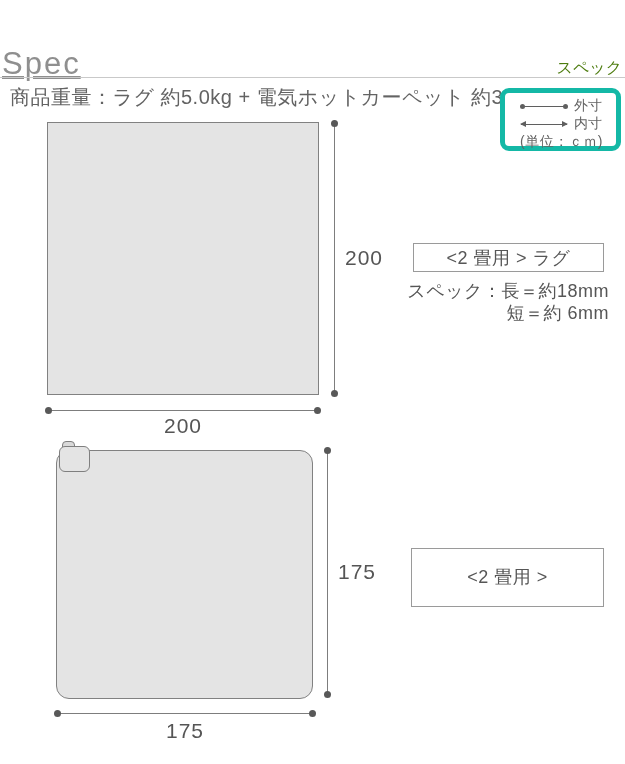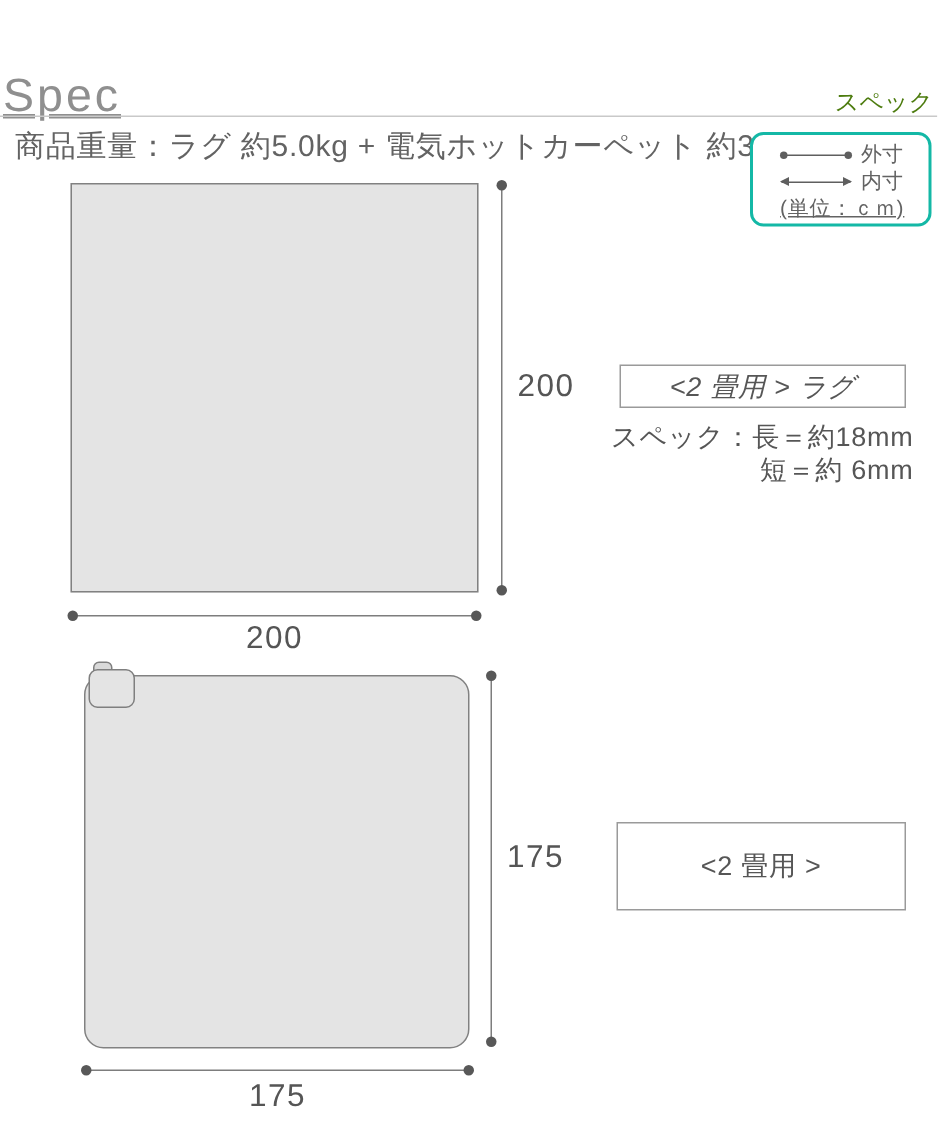--- a/index.html
+++ b/index.html
@@ -10,34 +10,34 @@
   
   .spec-title { position:absolute; left:2px; top:46px; font-size:31px; font-weight:300;
                 letter-spacing:2px; color:#8f8f8f;text-decoration:underline; }
   .spec-sub   { position:absolute; right:3px; top:58px; font-size:16px; color:#4d7c0f; }
   .header-rule{ position:absolute; left:0; top:77px; width:625px; height:1px; background:#c9c9c9; }
 
   .weight-note{ position:absolute; left:10px; top:84px; font-size:20px; color:#636363; letter-spacing:0.5px; }
 
   
   .legend { position:absolute; left:500px; top:88px; width:121px; height:63px;
-            border:2px solid #14b8a6; border-radius:9px; background:#fff;
+            border:5px solid #14b8a6; border-radius:9px; background:#fff;
             display:flex; flex-direction:column; justify-content:space-evenly;
             padding:4px 8px 4px 10px; font-size:14px; color:#636363; }
   .leg-row { display:flex; align-items:center; gap:7px; justify-content:center; }
   .leg-dots { position:relative; width:46px; height:1px; background:#5f5f5f; }
   .leg-dots::before, .leg-dots::after { content:""; position:absolute; top:-2px; width:5px; height:5px;
             border-radius:50%; background:#5f5f5f; }
   .leg-dots::before{ left:-1px; } .leg-dots::after{ right:-1px; }
   .leg-arrow { position:relative; width:46px; height:1px; background:#5f5f5f; }
   .leg-arrow::before, .leg-arrow::after { content:""; position:absolute; top:-3px; width:0; height:0;
             border-top:3px solid transparent; border-bottom:3px solid transparent; }
   .leg-arrow::before{ left:-1px;  border-right:6px solid #5f5f5f; }
   .leg-arrow::after { right:-1px; border-left:6px solid #5f5f5f; }
-  .leg-unit { text-align:center; letter-spacing:0.5px;text-decoration:underline; }
+  .leg-unit { text-align:center; letter-spacing:0.5px; }
 
   
   .rug-shape { position:absolute; left:47px; top:122px; width:272px; height:273px;
                background:#e4e4e4; border:1px solid #818181; }
   .carpet-shape { position:absolute; left:56px; top:450px; width:257px; height:249px;
                background:#e4e4e4; border:1px solid #818181; border-radius:13px; }
   .controller-tab { position:absolute; left:62px; top:441px; width:13px; height:12px;
                background:#d9d9d9; border:1.5px solid #7f7f7f; border-radius:4px; }
   .controller { position:absolute; left:59px; top:446px; width:31px; height:26px;
                background:#e4e4e4; border:1.5px solid #7f7f7f; border-radius:6px; }
@@ -60,21 +60,21 @@
   .dim-num { position:absolute; font-size:21px; color:#555555; letter-spacing:1px; }
   .rug-num-side    { left:345px; top:246px; }
   .rug-num-bottom  { left:47px;  top:414px; width:272px; text-align:center; }
   .carpet-num-side { left:338px; top:560px; }
   .carpet-num-bottom{ left:56px; top:719px; width:258px; text-align:center; }
 
   
   .tag-box { position:absolute; border:1px solid #9a9a9a; background:#fff;
              display:flex; flex-direction:column; align-items:center; justify-content:center;
              font-size:18px; color:#565656; letter-spacing:0.5px; }
-  .rug-tag    { left:413px; top:243px; width:191px; height:29px;font-style:italic; }
+  .rug-tag    { left:413px; top:243px; width:191px; height:29px; }
   .carpet-tag { left:411px; top:548px; width:193px; height:59px; line-height:21px; }
 
   .pile-note { position:absolute; left:395px; top:280px; width:214px; text-align:right;
                font-size:18px; color:#565656; line-height:22px; letter-spacing:0.5px; }
   .thickness-note { position:absolute; left:411px; top:603px; width:193px; text-align:center;
                font-size:19px; color:#565656; letter-spacing:0.5px; }
 </style>
 </head>
 <body>
 

